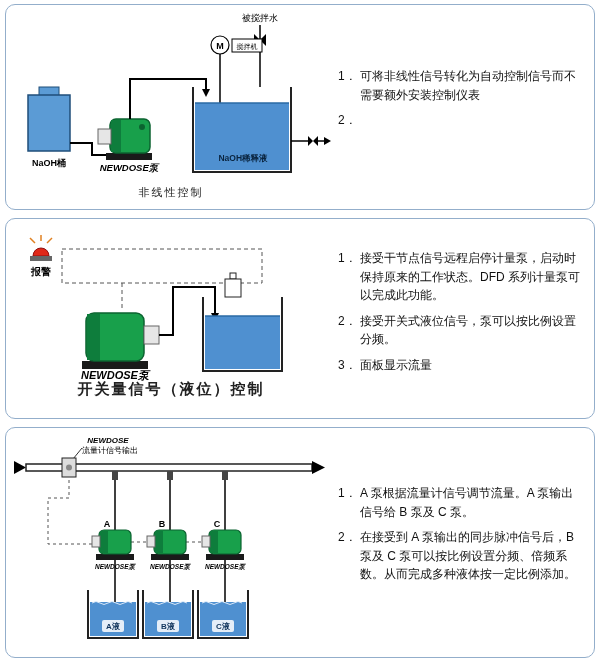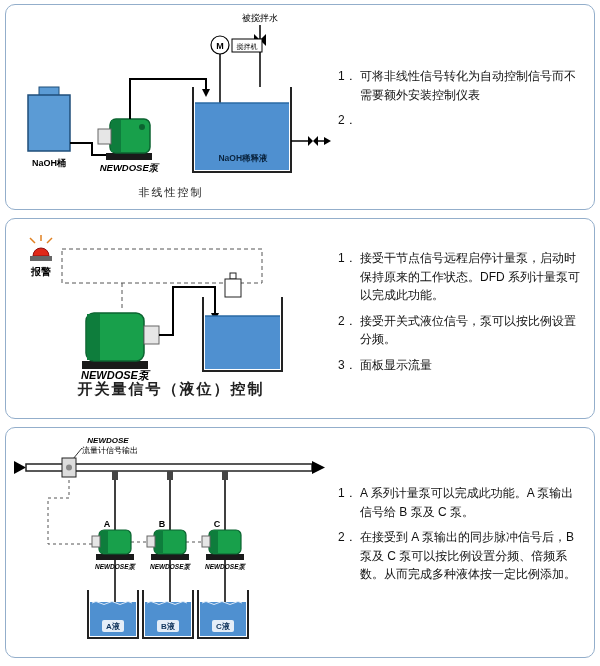--- a/index.html
+++ b/index.html
@@ -250,21 +250,21 @@
           <path d="M192,171 q4,-3 8,0 t8,0 t8,0 t8,0 t8,0" stroke="#d9e8f8" fill="none" stroke-width="1"></path>
           <path d="M188,158 L188,206 L238,206 L238,158" fill="none" stroke="#222" stroke-width="2"></path>
           <rect x="202" y="188" width="22" height="12" rx="2" fill="#ffffff" opacity="0.85"></rect>
           <text x="213" y="197" font-size="8" font-weight="bold" fill="#10345c" text-anchor="middle">C液</text>
         </g>
       </svg>
     </div>
     <div class="notes">
       <div class="note">
         <span class="num">1．</span>
-        <span class="txt">A 系列计量泵可以完成此功能。A 泵输出信号给 B 泵及 C 泵。</span>
+        <span class="txt">A 泵根据流量计信号调节流量。A 泵输出信号给 B 泵及 C 泵。</span>
       </div>
       <div class="note">
         <span class="num">2．</span>
         <span class="txt">在接受到 A 泵输出的同步脉冲信号后，B 泵及 C 泵可以按比例设置分频、倍频系数。从而完成多种液体按一定比例添加。</span>
       </div>
     </div>
   </section>
 
 </div>
 

